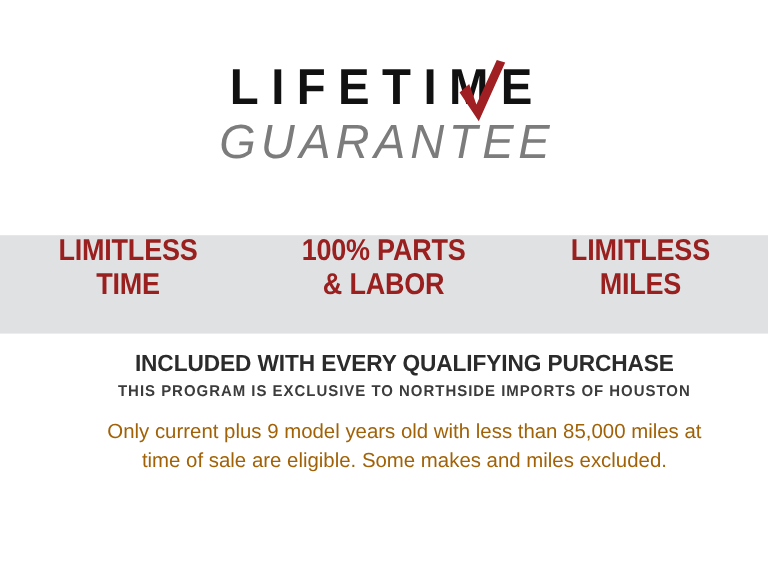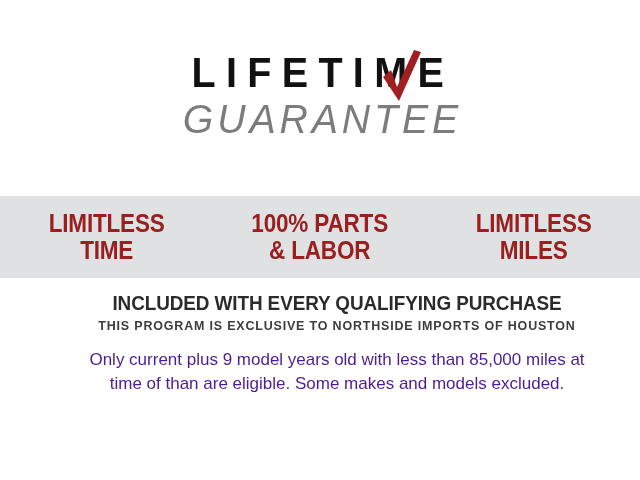--- a/index.html
+++ b/index.html
@@ -76,21 +76,21 @@
 
   
   .benefit-band {
     position: absolute;
     left: 0;
     top: 196px;
     width: 640px;
     height: 82px;
     background: #e0e1e3;
     display: flex;
-    align-items: center;
+    align-items: flex-start;
   }
 
   .benefit-col {
     flex: 1 1 0;
     text-align: center;
     color: #99201f;
     font-family: "Liberation Sans", sans-serif;
     font-weight: bold;
     font-size: 25px;
     line-height: 1.1;
@@ -130,21 +130,21 @@
     letter-spacing: 0.85px;
     line-height: 1.2;
     transform: scaleX(0.96);
   }
 
   .fineprint {
     margin-top: 14px;
     font-family: "Liberation Sans", sans-serif;
     font-weight: normal;
     font-size: 17px;
-    color: #4c1d95;
+    color: #a16207;
     line-height: 1.42;
     width: 560px;
     margin-left: auto;
     margin-right: auto;
   }
   .fineprint .fp-line {
     display: block;
     white-space: nowrap;
   }
 </style>
@@ -176,17 +176,17 @@
       <span class="line">LIMITLESS</span>
       <span class="line">MILES</span>
     </div>
   </div>
 
   <div class="lower">
     <div class="headline">INCLUDED WITH EVERY QUALIFYING PURCHASE</div>
     <div class="subhead">THIS PROGRAM IS EXCLUSIVE TO NORTHSIDE IMPORTS OF HOUSTON</div>
     <div class="fineprint">
       <span class="fp-line">Only current plus 9 model years old with less than 85,000 miles at</span>
-      <span class="fp-line">time of than are eligible. Some makes and models excluded.</span>
+      <span class="fp-line">time of sale are eligible. Some makes and miles excluded.</span>
     </div>
   </div>
 
 </div>
 
 </body></html>

